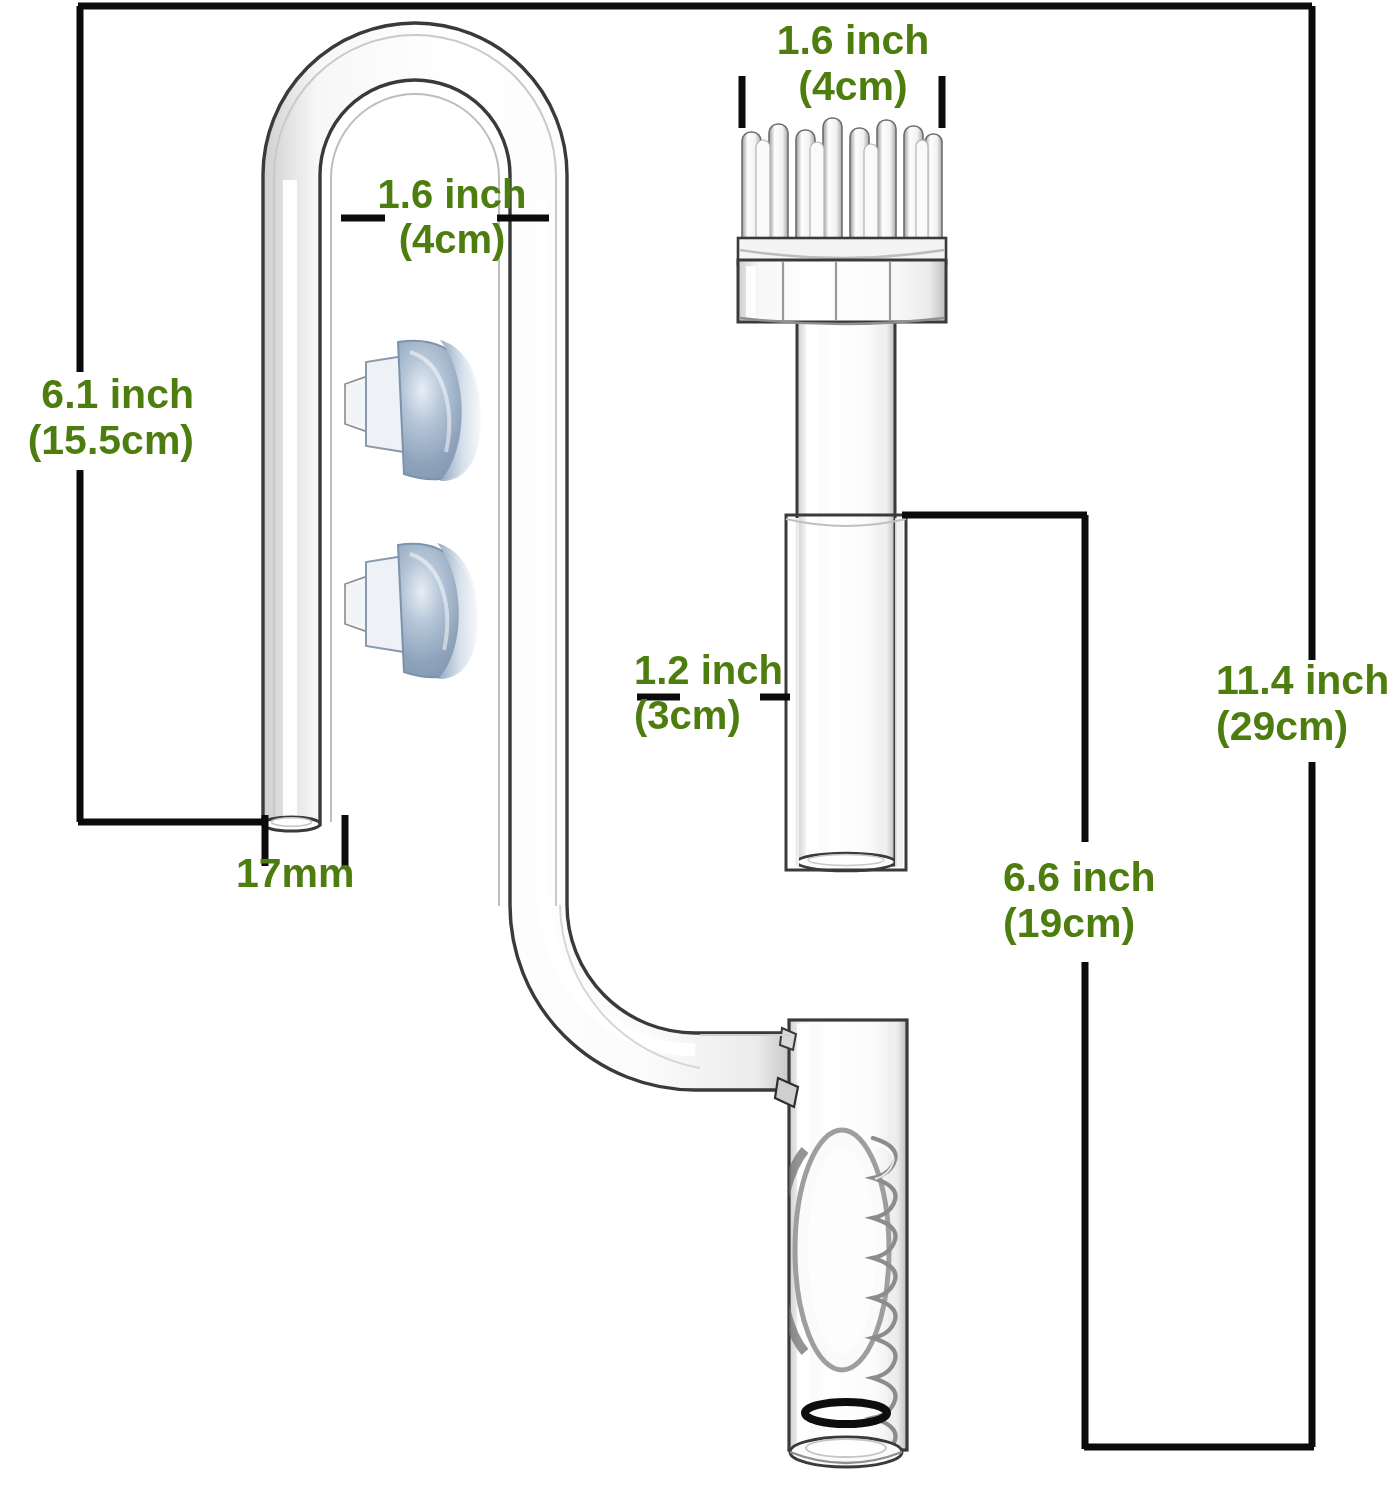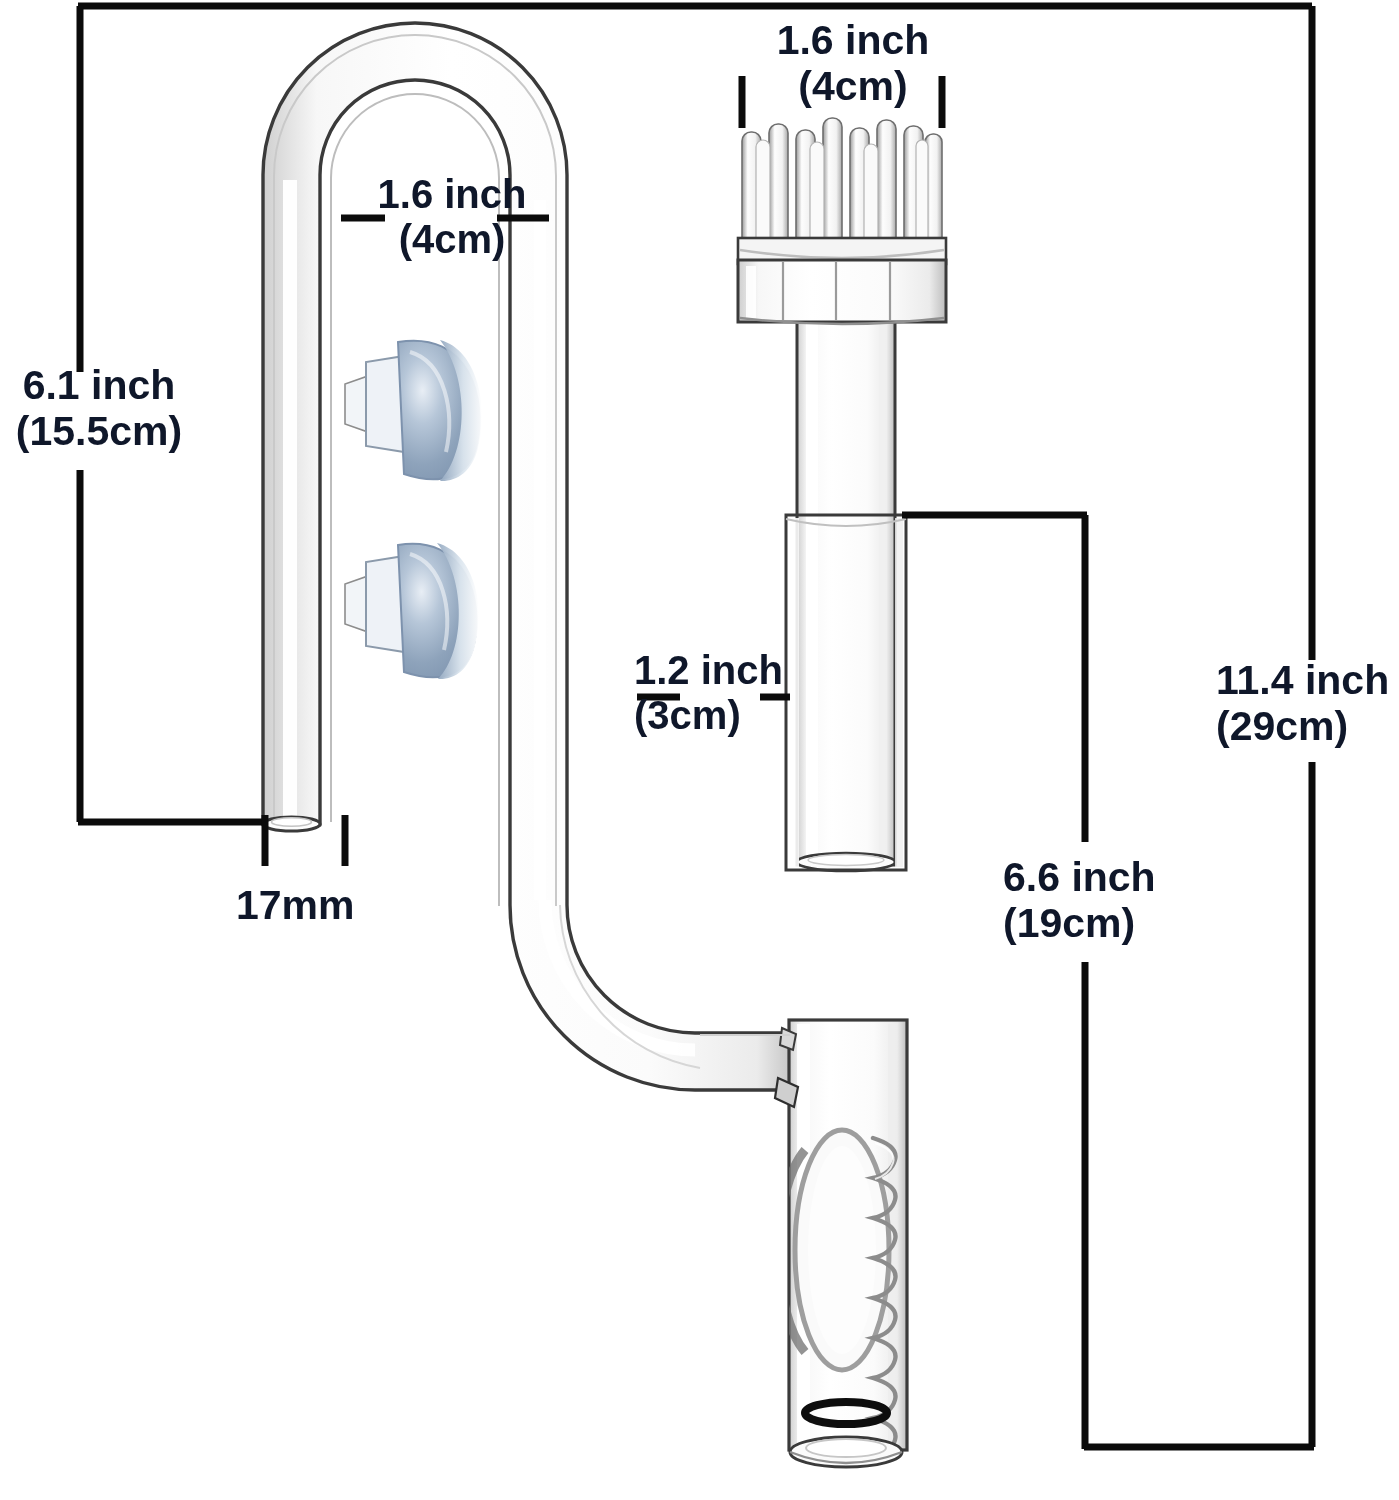--- a/index.html
+++ b/index.html
@@ -1,21 +1,21 @@
 <!DOCTYPE html>
 <html><head>
 <meta charset="utf-8">
 <style>
   html,body{margin:0;padding:0;background:#ffffff;}
   body{width:1399px;height:1500px;overflow:hidden;font-family:"Liberation Sans",sans-serif;}
   #stage{position:relative;width:1399px;height:1500px;background:#fff;}
   svg.layer{position:absolute;left:0;top:0;width:1399px;height:1500px;}
-  .dimlabel{position:absolute;color:#0f172a;font-family:"Liberation Sans",sans-serif;font-weight:bold;line-height:1.12;white-space:pre;text-align:center;}
-  .l-6inch{left:4px;top:363px;width:190px;font-size:41px;}
-  .l-17mm{left:236px;top:851px;width:140px;font-size:41px;text-align:left;margin-top:32px;}
+  .dimlabel{position:absolute;color:#4d7c0f;font-family:"Liberation Sans",sans-serif;font-weight:bold;line-height:1.12;white-space:pre;text-align:center;}
+  .l-6inch{left:4px;top:372px;width:190px;font-size:41px;text-align:right;}
+  .l-17mm{left:236px;top:851px;width:140px;font-size:41px;text-align:left;}
   .l-16left{left:352px;top:172px;width:200px;font-size:40px;}
   .l-16top{left:748px;top:18px;width:210px;font-size:41px;}
   .l-12inch{left:634px;top:648px;width:170px;font-size:40px;text-align:left;}
   .l-75inch{left:1003px;top:855px;width:185px;font-size:41px;text-align:left;}
   .l-114inch{left:1216px;top:658px;width:190px;font-size:41px;text-align:left;}
 </style>
 </head>
 <body>
 
 <div id="stage">

